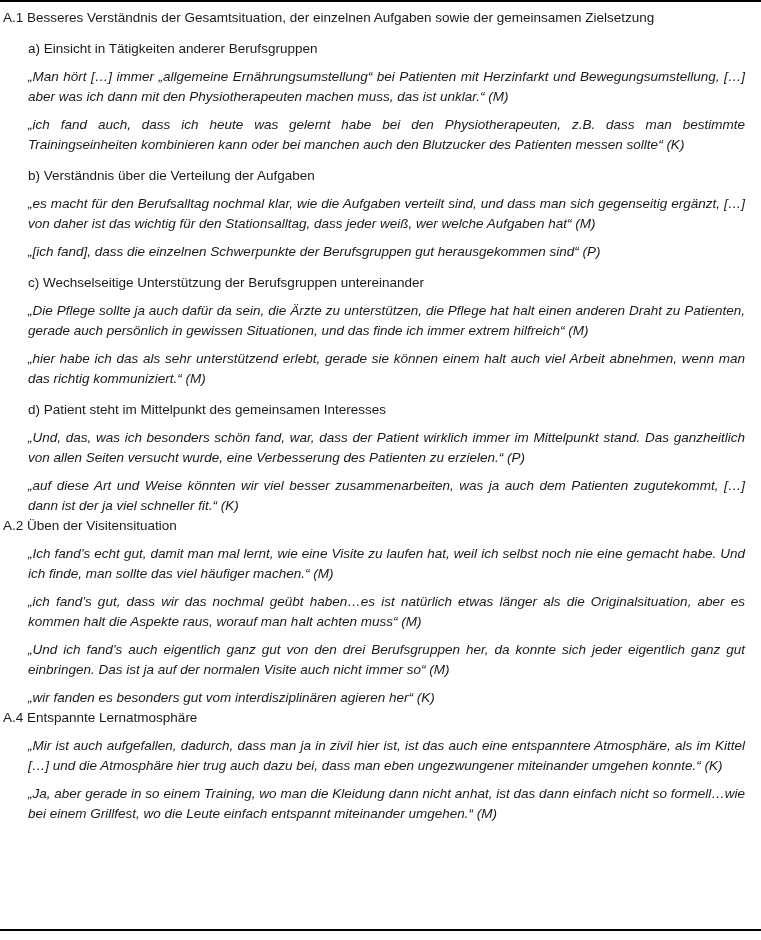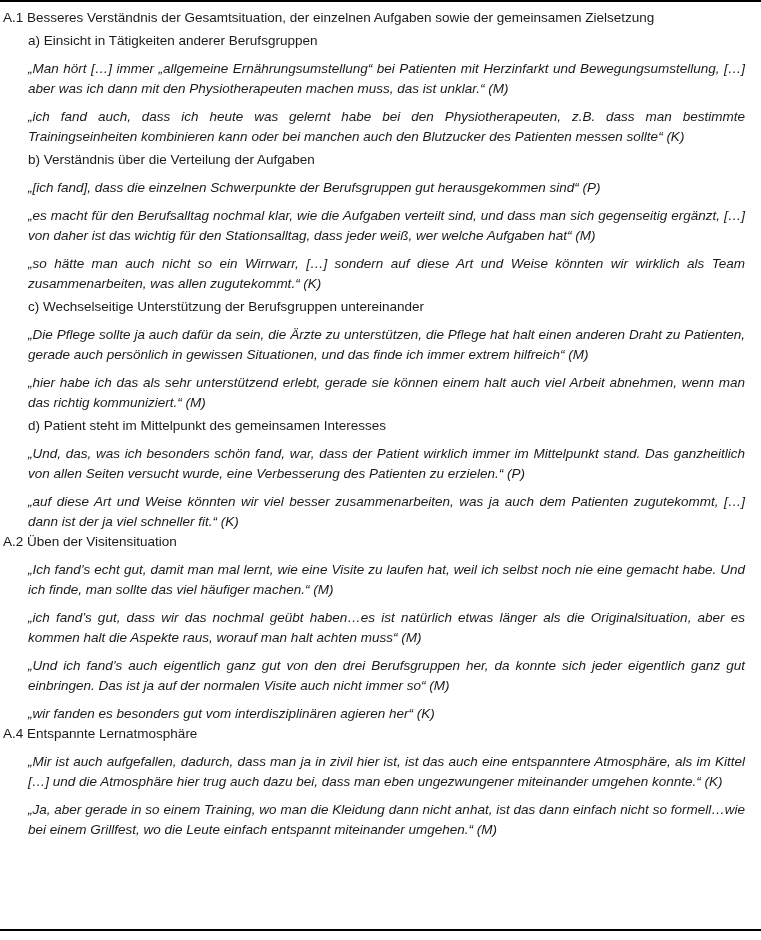--- a/index.html
+++ b/index.html
@@ -19,21 +19,21 @@
     line-height: 20px;
   }
   .cat-heading {
     margin-top: 0;
     font-style: normal;
     font-weight: normal;
   }
   .cat-heading.first { margin-top: 4px; }
   .indent { padding-left: 25px; }
   .sub-heading {
-    margin-top: 3px;
+    margin-top: 11px;
     font-style: normal;
   }
   .quote {
     margin: 8px 1px 0 0;
     font-style: italic;
     text-align: justify;
   }
 </style>
 </head>
 <body>
@@ -41,23 +41,22 @@
 <div class="sheet">
 
   <div class="cat-heading first">A.1 Besseres Verständnis der Gesamtsituation, der einzelnen Aufgaben sowie der gemeinsamen Zielsetzung</div>
 
   <div class="indent">
     <div class="sub-heading">a) Einsicht in Tätigkeiten anderer Berufsgruppen</div>
     <p class="quote">„Man hört […] immer „allgemeine Ernährungsumstellung“ bei Patienten mit Herzinfarkt und Bewegungsumstellung, […] aber was ich dann mit den Physiotherapeuten machen muss, das ist unklar.“ (M)</p>
     <p class="quote">„ich fand auch, dass ich heute was gelernt habe bei den Physiotherapeuten, z.B. dass man bestimmte Trainingseinheiten kombinieren kann oder bei manchen auch den Blutzucker des Patienten messen sollte“ (K)</p>
 
     <div class="sub-heading">b) Verständnis über die Verteilung der Aufgaben</div>
+    <p class="quote">„es macht für den Berufsalltag nochmal klar, wie die Aufgaben verteilt sind, und dass man sich gegenseitig ergänzt, […] von daher ist das wichtig für den Stationsalltag, dass jeder weiß, wer welche Aufgaben hat“ (M)</p>
     <p class="quote">„[ich fand], dass die einzelnen Schwerpunkte der Berufsgruppen gut herausgekommen sind“ (P)</p>
-    <p class="quote">„es macht für den Berufsalltag nochmal klar, wie die Aufgaben verteilt sind, und dass man sich gegenseitig ergänzt, […] von daher ist das wichtig für den Stationsalltag, dass jeder weiß, wer welche Aufgaben hat“ (M)</p>
-    <p class="quote">„so hätte man auch nicht so ein Wirrwarr, […] sondern auf diese Art und Weise könnten wir wirklich als Team zusammenarbeiten, was allen zugutekommt.“ (K)</p>
 
     <div class="sub-heading">c) Wechselseitige Unterstützung der Berufsgruppen untereinander</div>
     <p class="quote">„Die Pflege sollte ja auch dafür da sein, die Ärzte zu unterstützen, die Pflege hat halt einen anderen Draht zu Patienten, gerade auch persönlich in gewissen Situationen, und das finde ich immer extrem hilfreich“ (M)</p>
     <p class="quote">„hier habe ich das als sehr unterstützend erlebt, gerade sie können einem halt auch viel Arbeit abnehmen, wenn man das richtig kommuniziert.“ (M)</p>
 
     <div class="sub-heading">d) Patient steht im Mittelpunkt des gemeinsamen Interesses</div>
     <p class="quote">„Und, das, was ich besonders schön fand, war, dass der Patient wirklich immer im Mittelpunkt stand. Das ganzheitlich von allen Seiten versucht wurde, eine Verbesserung des Patienten zu erzielen.“ (P)</p>
     <p class="quote">„auf diese Art und Weise könnten wir viel besser zusammenarbeiten, was ja auch dem Patienten zugutekommt, […] dann ist der ja viel schneller fit.“ (K)</p>
   </div>
 

